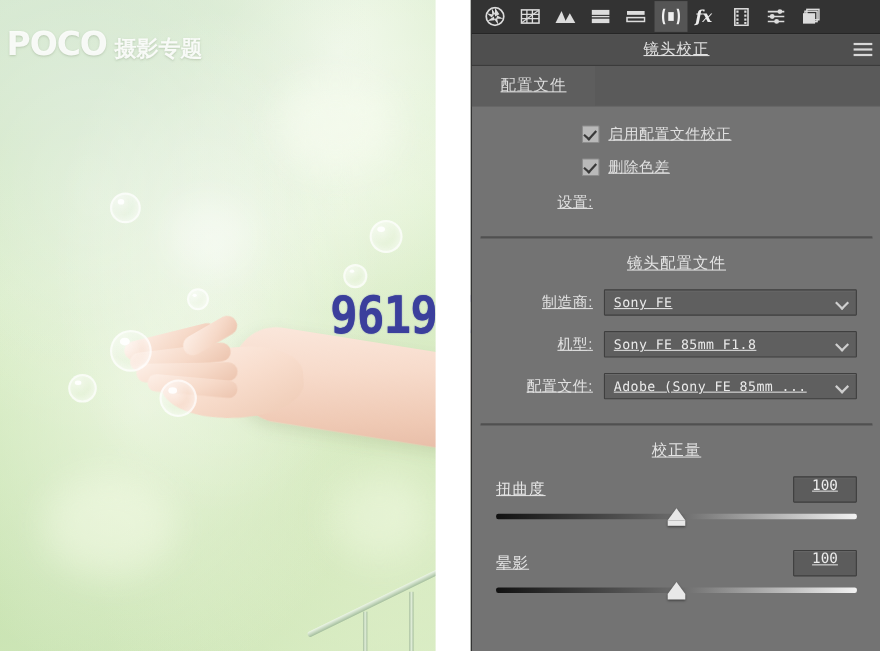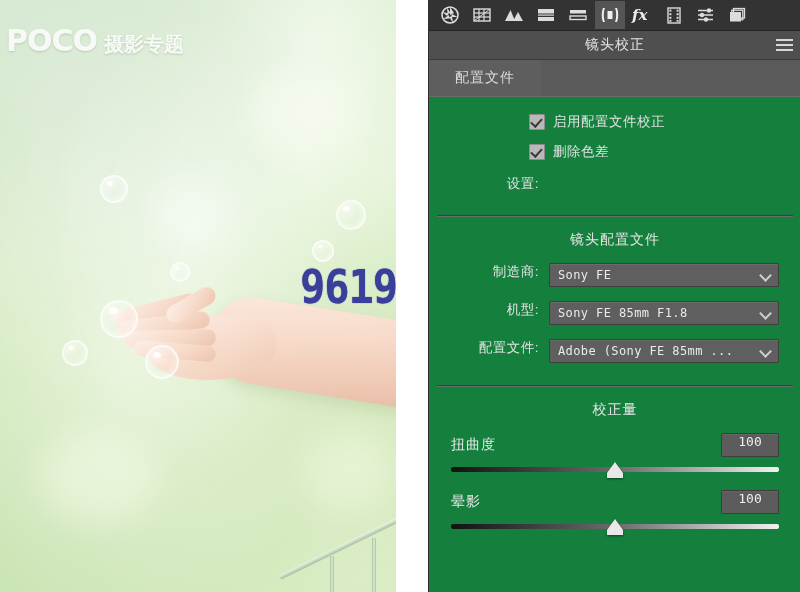--- a/index.html
+++ b/index.html
@@ -94,23 +94,24 @@
     text-shadow:0 0 1px rgba(59,63,156,.9);
     transform:scaleY(1.12);
   }
 
   
   .gutter{position:absolute;left:396px;top:0;width:32px;height:592px;background:#ffffff;}
 
   
   .panel{
     position:absolute;left:428px;top:0;width:372px;height:592px;
-    background:#15803d;color:#dcdcdc;
+    background:#737373;color:#dcdcdc;
     border-left:1px solid #2e2e2e;
     font-size:13px;
+    text-decoration:underline;
   }
   
   .toolbar{
     position:relative;height:30px;background:#333333;
     display:flex;align-items:center;padding-left:6px;gap:2px;
     border-bottom:1px solid #262626;
   }
   .tb-btn{
     width:30px;height:28px;display:flex;align-items:center;justify-content:center;
     cursor:default;
@@ -144,21 +145,21 @@
   .chk{
     width:14px;height:14px;background:#b9b9b9;border:1px solid #8d8d8d;
     margin-right:8px;position:relative;flex:0 0 auto;border-radius:1px;
   }
   .chk.on:after{
     content:"";position:absolute;left:3px;top:1px;width:5px;height:9px;
     border:solid #3a3a3a;border-width:0 2px 2px 0;transform:rotate(42deg);
   }
   .chk-label{font-size:13.5px;color:#e0e0e0;letter-spacing:.5px;}
 
-  .field{display:flex;margin:10px 22px 0 22px;}
+  .field{display:flex;align-items:center;margin:10px 22px 0 22px;}
   .field .lbl{
     width:88px;text-align:right;padding-right:10px;font-size:13.5px;color:#e0e0e0;
     flex:0 0 auto;letter-spacing:.5px;
   }
   .select{
     flex:1;height:22px;background:#5f5f5f;border:1px solid #3f3f3f;
     box-shadow:inset 0 1px 0 rgba(255,255,255,.07);
     display:flex;align-items:center;padding:0 8px;position:relative;
     font-size:12.5px;color:#eaeaea;border-radius:1px;
   }
@@ -401,21 +402,21 @@
           <span class="slider-name">扭曲度</span>
           <div class="num-box">
             <span>100</span>
           </div>
         </div>
         <div class="track">
           <div class="thumb" style="left:calc(50% - 8px);"></div>
         </div>
       </div>
 
-      <div class="slider-block" style="margin-top:18px;">
+      <div class="slider-block" style="margin-top:28px;">
         <div class="slider-head">
           <span class="slider-name">晕影</span>
           <div class="num-box">
             <span>100</span>
           </div>
         </div>
         <div class="track">
           <div class="thumb" style="left:calc(50% - 8px);"></div>
         </div>
       </div>

